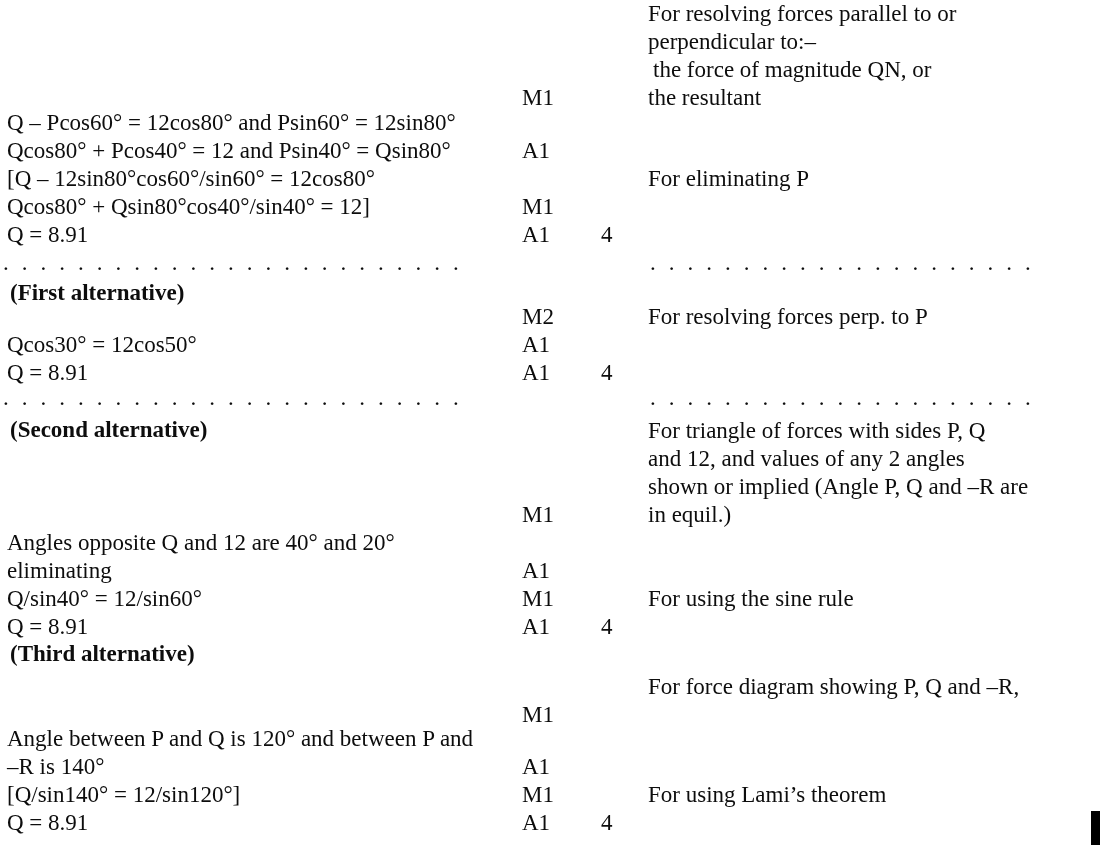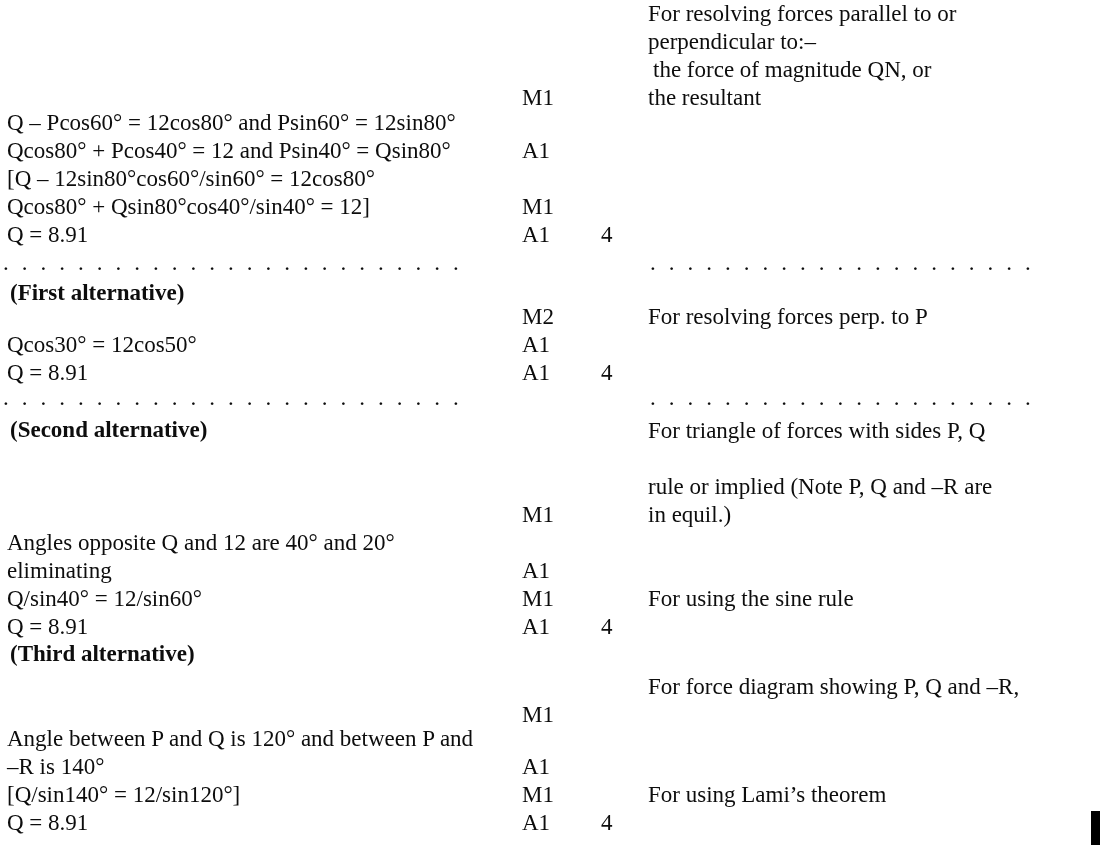--- a/index.html
+++ b/index.html
@@ -36,20 +36,21 @@
   <span class="t" style="left:648px;top:0px">For resolving forces parallel to or</span>
   <span class="t" style="left:648px;top:28px">perpendicular to:–</span>
   <span class="t" style="left:653px;top:56px">the force of magnitude QN, or</span>
   <span class="t" style="left:648px;top:84px">the resultant</span>
   <span class="t" style="left:522px;top:84px">M1</span>
 
   <span class="t" style="left:7px;top:109px">Q – Pcos60° = 12cos80° and Psin60° = 12sin80°</span>
   <span class="t" style="left:7px;top:137px">Qcos80° + Pcos40° = 12 and Psin40° = Qsin80°</span>
   <span class="t" style="left:522px;top:137px">A1</span>
   <span class="t" style="left:7px;top:165px">[Q – 12sin80°cos60°/sin60° = 12cos80°</span>
+  <span class="t" style="left:648px;top:165px">For eliminating P</span>
   <span class="t" style="left:7px;top:193px">Qcos80° + Qsin80°cos40°/sin40° = 12]</span>
   <span class="t" style="left:522px;top:193px">M1</span>
   <span class="t" style="left:7px;top:221px">Q = 8.91</span>
   <span class="t" style="left:522px;top:221px">A1</span>
   <span class="t" style="left:601px;top:221px">4</span>
 
   <span class="t dots" style="left:3px;top:249px">.........................</span>
   <span class="t dots" style="left:650px;top:249px">.....................</span>
 
   <span class="t b" style="left:10px;top:279px">(First alternative)</span>
@@ -59,21 +60,22 @@
   <span class="t" style="left:522px;top:331px">A1</span>
   <span class="t" style="left:7px;top:359px">Q = 8.91</span>
   <span class="t" style="left:522px;top:359px">A1</span>
   <span class="t" style="left:601px;top:359px">4</span>
 
   <span class="t dots" style="left:3px;top:384px">.........................</span>
   <span class="t dots" style="left:650px;top:384px">.....................</span>
 
   <span class="t b" style="left:10px;top:416px">(Second alternative)</span>
   <span class="t" style="left:648px;top:417px">For triangle of forces with sides P, Q</span>
-  <span class="t" style="left:648px;top:473px">rule or implied (Note P, Q and –R are</span>
+  <span class="t" style="left:648px;top:445px">and 12, and values of any 2 angles</span>
+  <span class="t" style="left:648px;top:473px">shown or implied (Angle P, Q and –R are</span>
   <span class="t" style="left:648px;top:501px">in equil.)</span>
   <span class="t" style="left:522px;top:501px">M1</span>
   <span class="t" style="left:7px;top:529px">Angles opposite Q and 12 are 40° and 20°</span>
   <span class="t" style="left:7px;top:557px">eliminating</span>
   <span class="t" style="left:522px;top:557px">A1</span>
   <span class="t" style="left:7px;top:585px">Q/sin40° = 12/sin60°</span>
   <span class="t" style="left:522px;top:585px">M1</span>
   <span class="t" style="left:648px;top:585px">For using the sine rule</span>
   <span class="t" style="left:7px;top:613px">Q = 8.91</span>
   <span class="t" style="left:522px;top:613px">A1</span>

